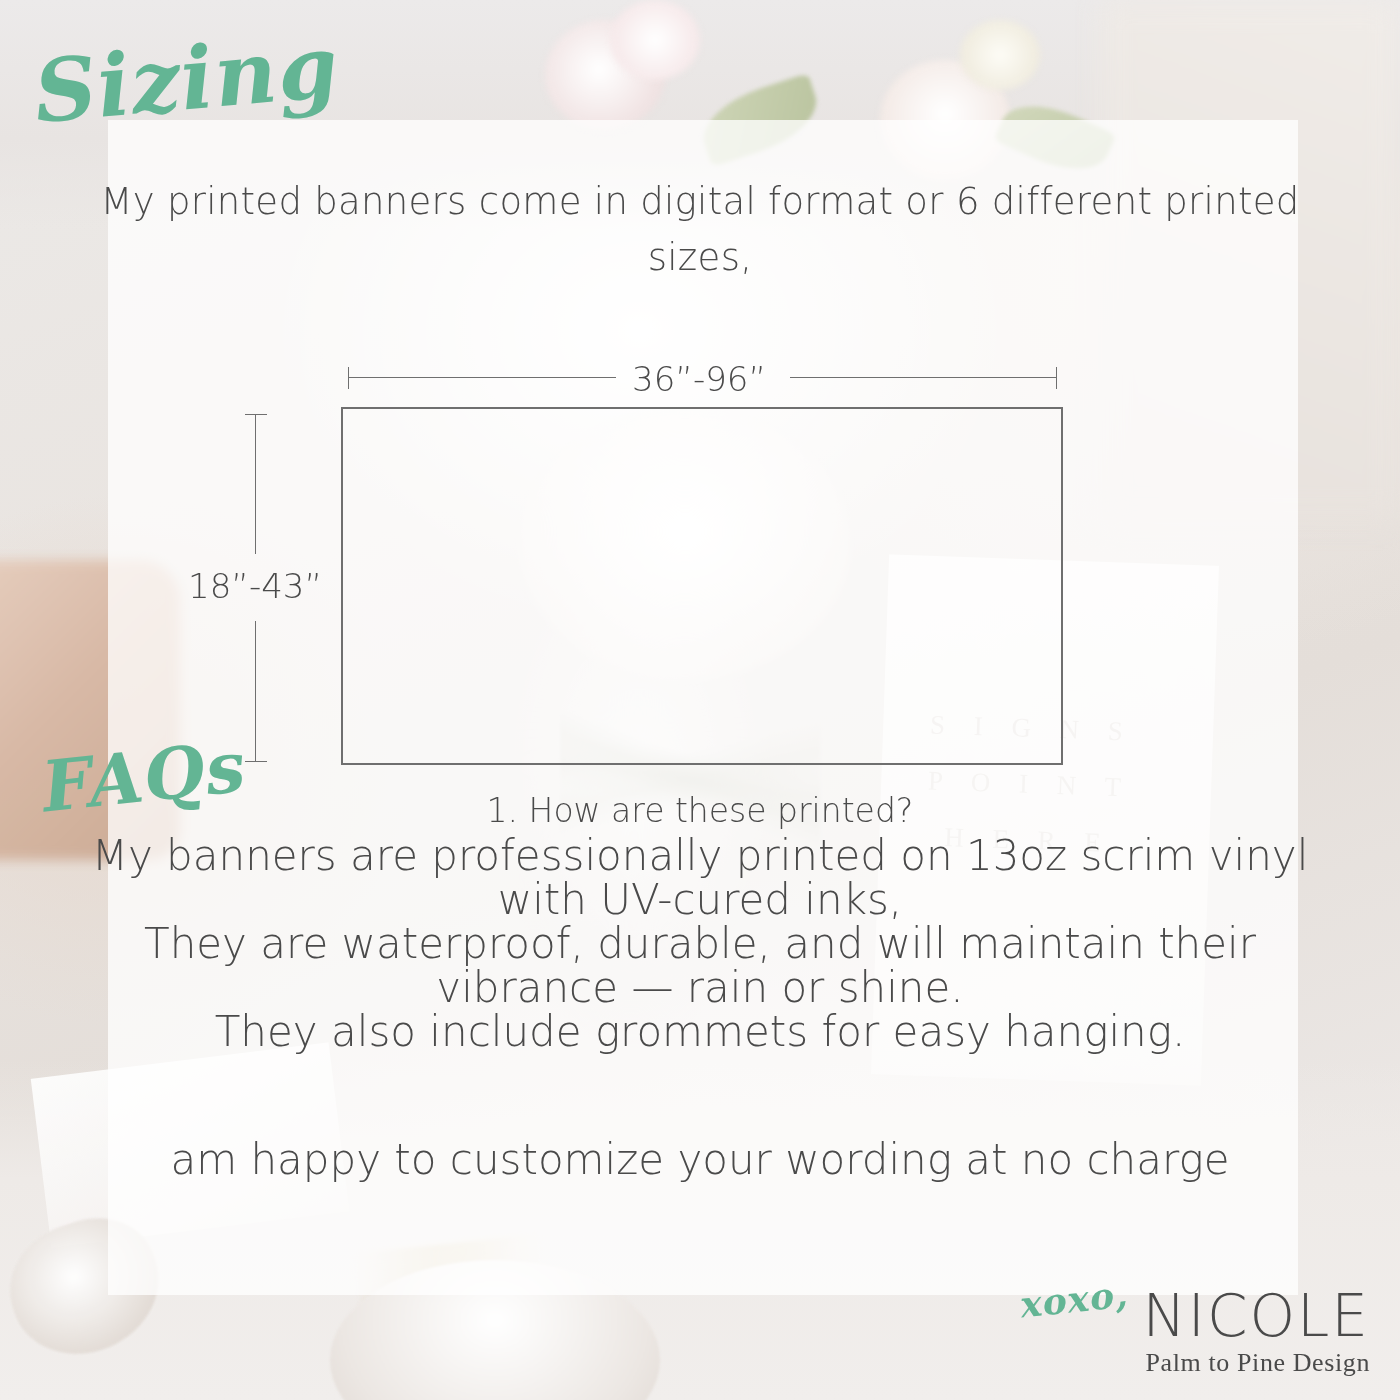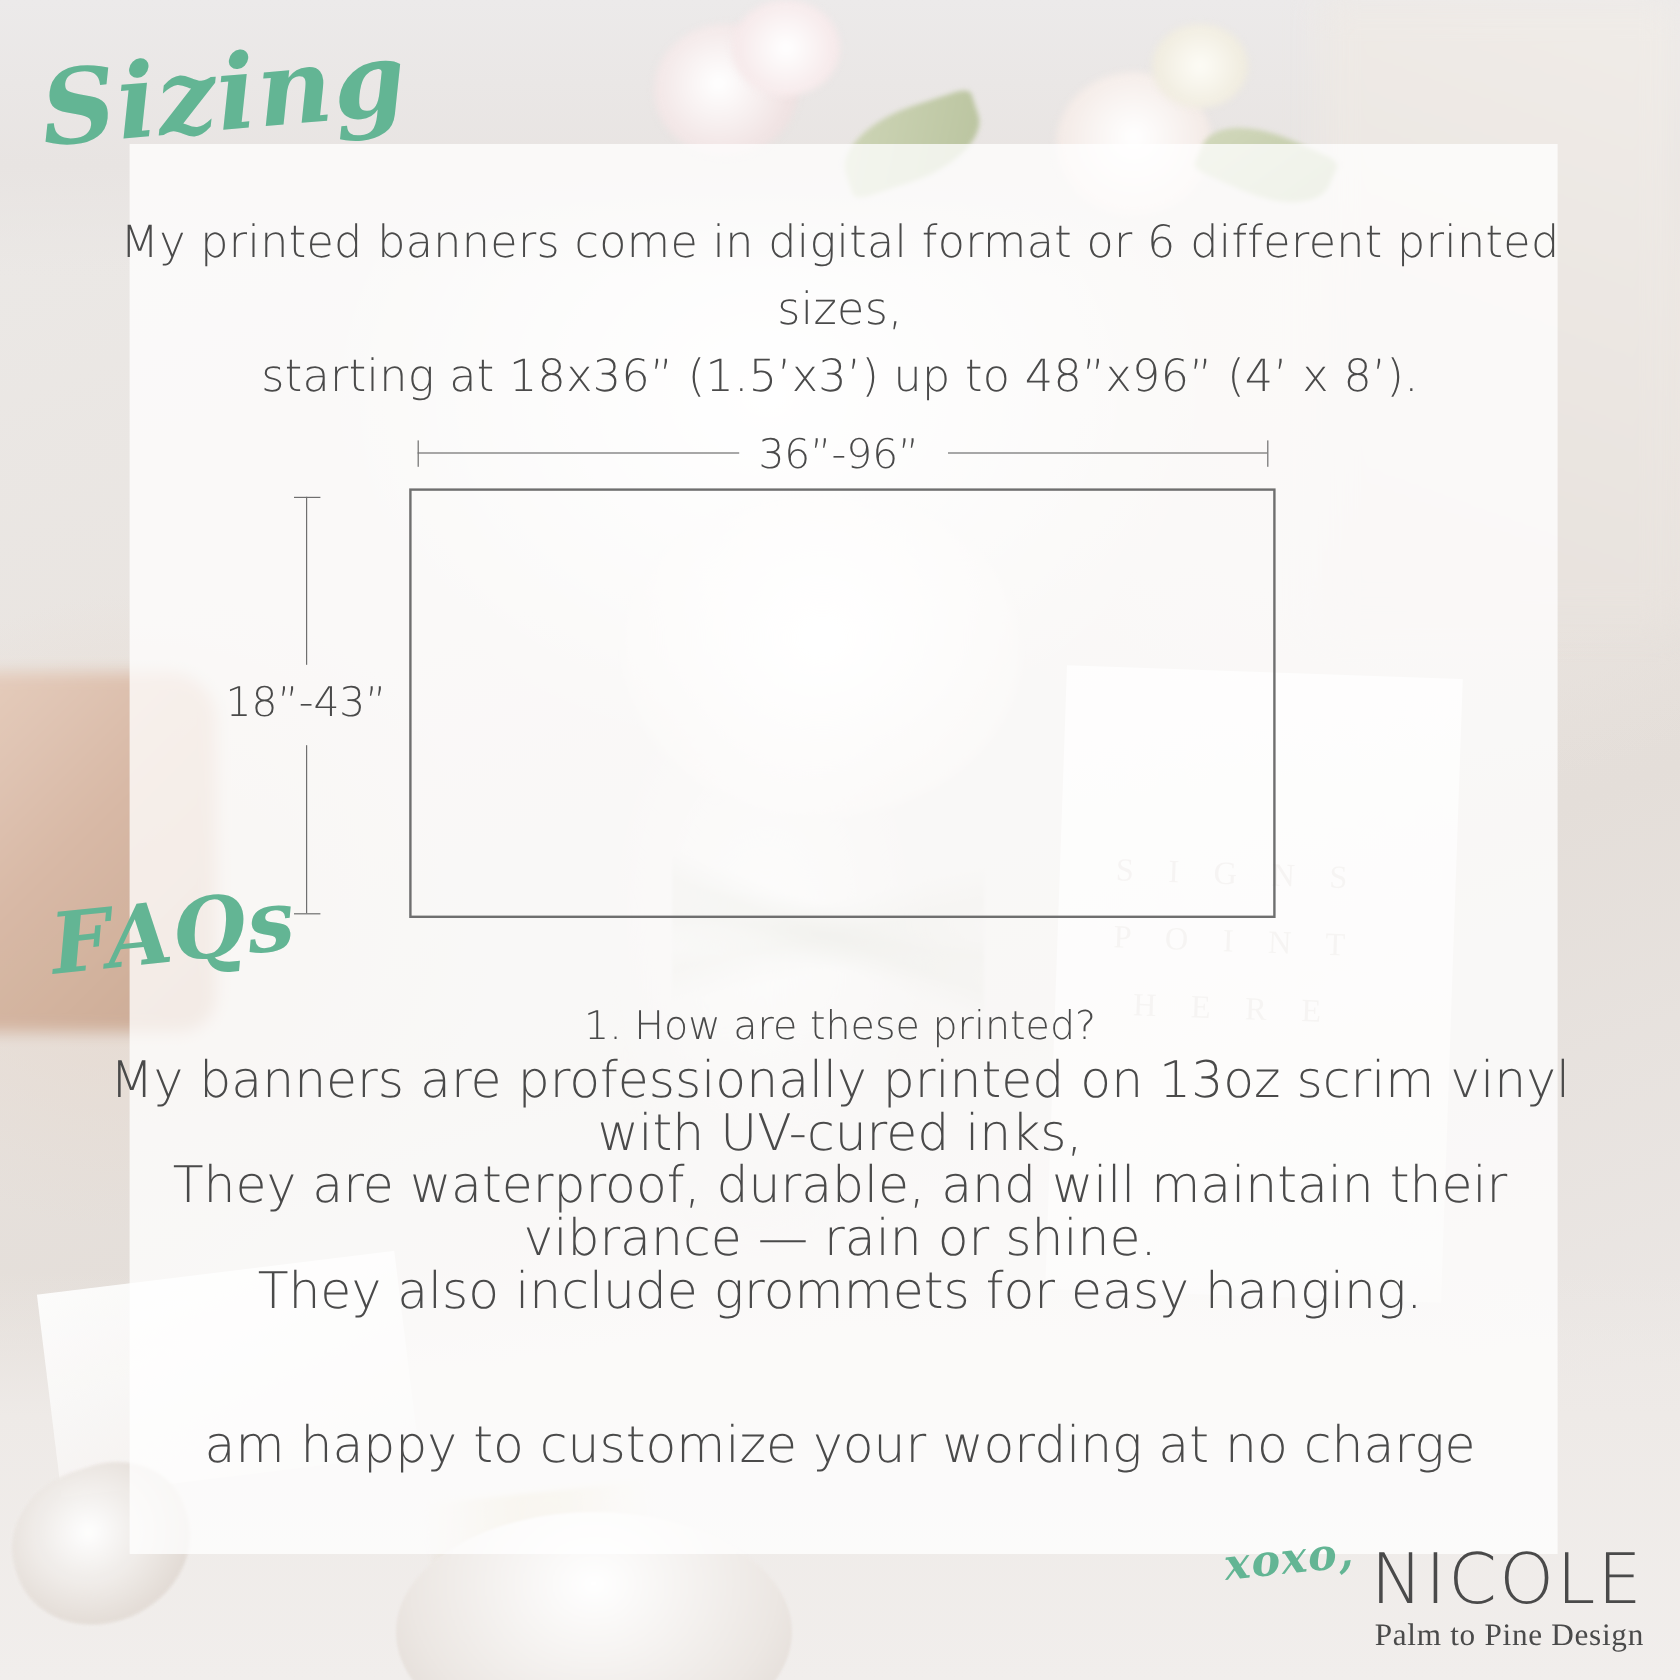--- a/index.html
+++ b/index.html
@@ -247,21 +247,20 @@
   }
 
   .faq-block {
     position: absolute;
     left: 60px;
     width: 1280px;
     text-align: center;
     font-family: "DejaVu Sans", sans-serif;
     font-weight: 300;
     color: #4a4a4a;
-    margin-top: 44px;
   }
   .faq-q {
     font-size: 33px;
     line-height: 46px;
   }
   .faq-a {
     font-size: 42px;
     line-height: 44px;
   }
   #faq-1 { top: 788px; }
@@ -324,21 +323,20 @@
   <div class="bg-shell"></div>
 
   <div class="panel"></div>
 
   <div class="content">
 
     <div class="script" id="sizing-heading">Sizing</div>
 
     <div class="intro">
       <div>My printed banners come in digital format or 6 different printed sizes,</div>
-      <div>starting at 18x36” (1.5’x3’) up to 48”x96” (4’ x 8’).</div>
     </div>
 
     <div class="diagram">
       <div class="rect-preview"></div>
 
       <div class="hline" style="left:348px; top:356px; width:268px;"></div>
       <div class="hline" style="left:790px; top:356px; width:266px;"></div>
       <div class="tick-v" style="left:348px; top:346px;"></div>
       <div class="tick-v" style="left:1056px; top:346px;"></div>
       <div class="dim-label" id="width-label">36”-96”</div>

